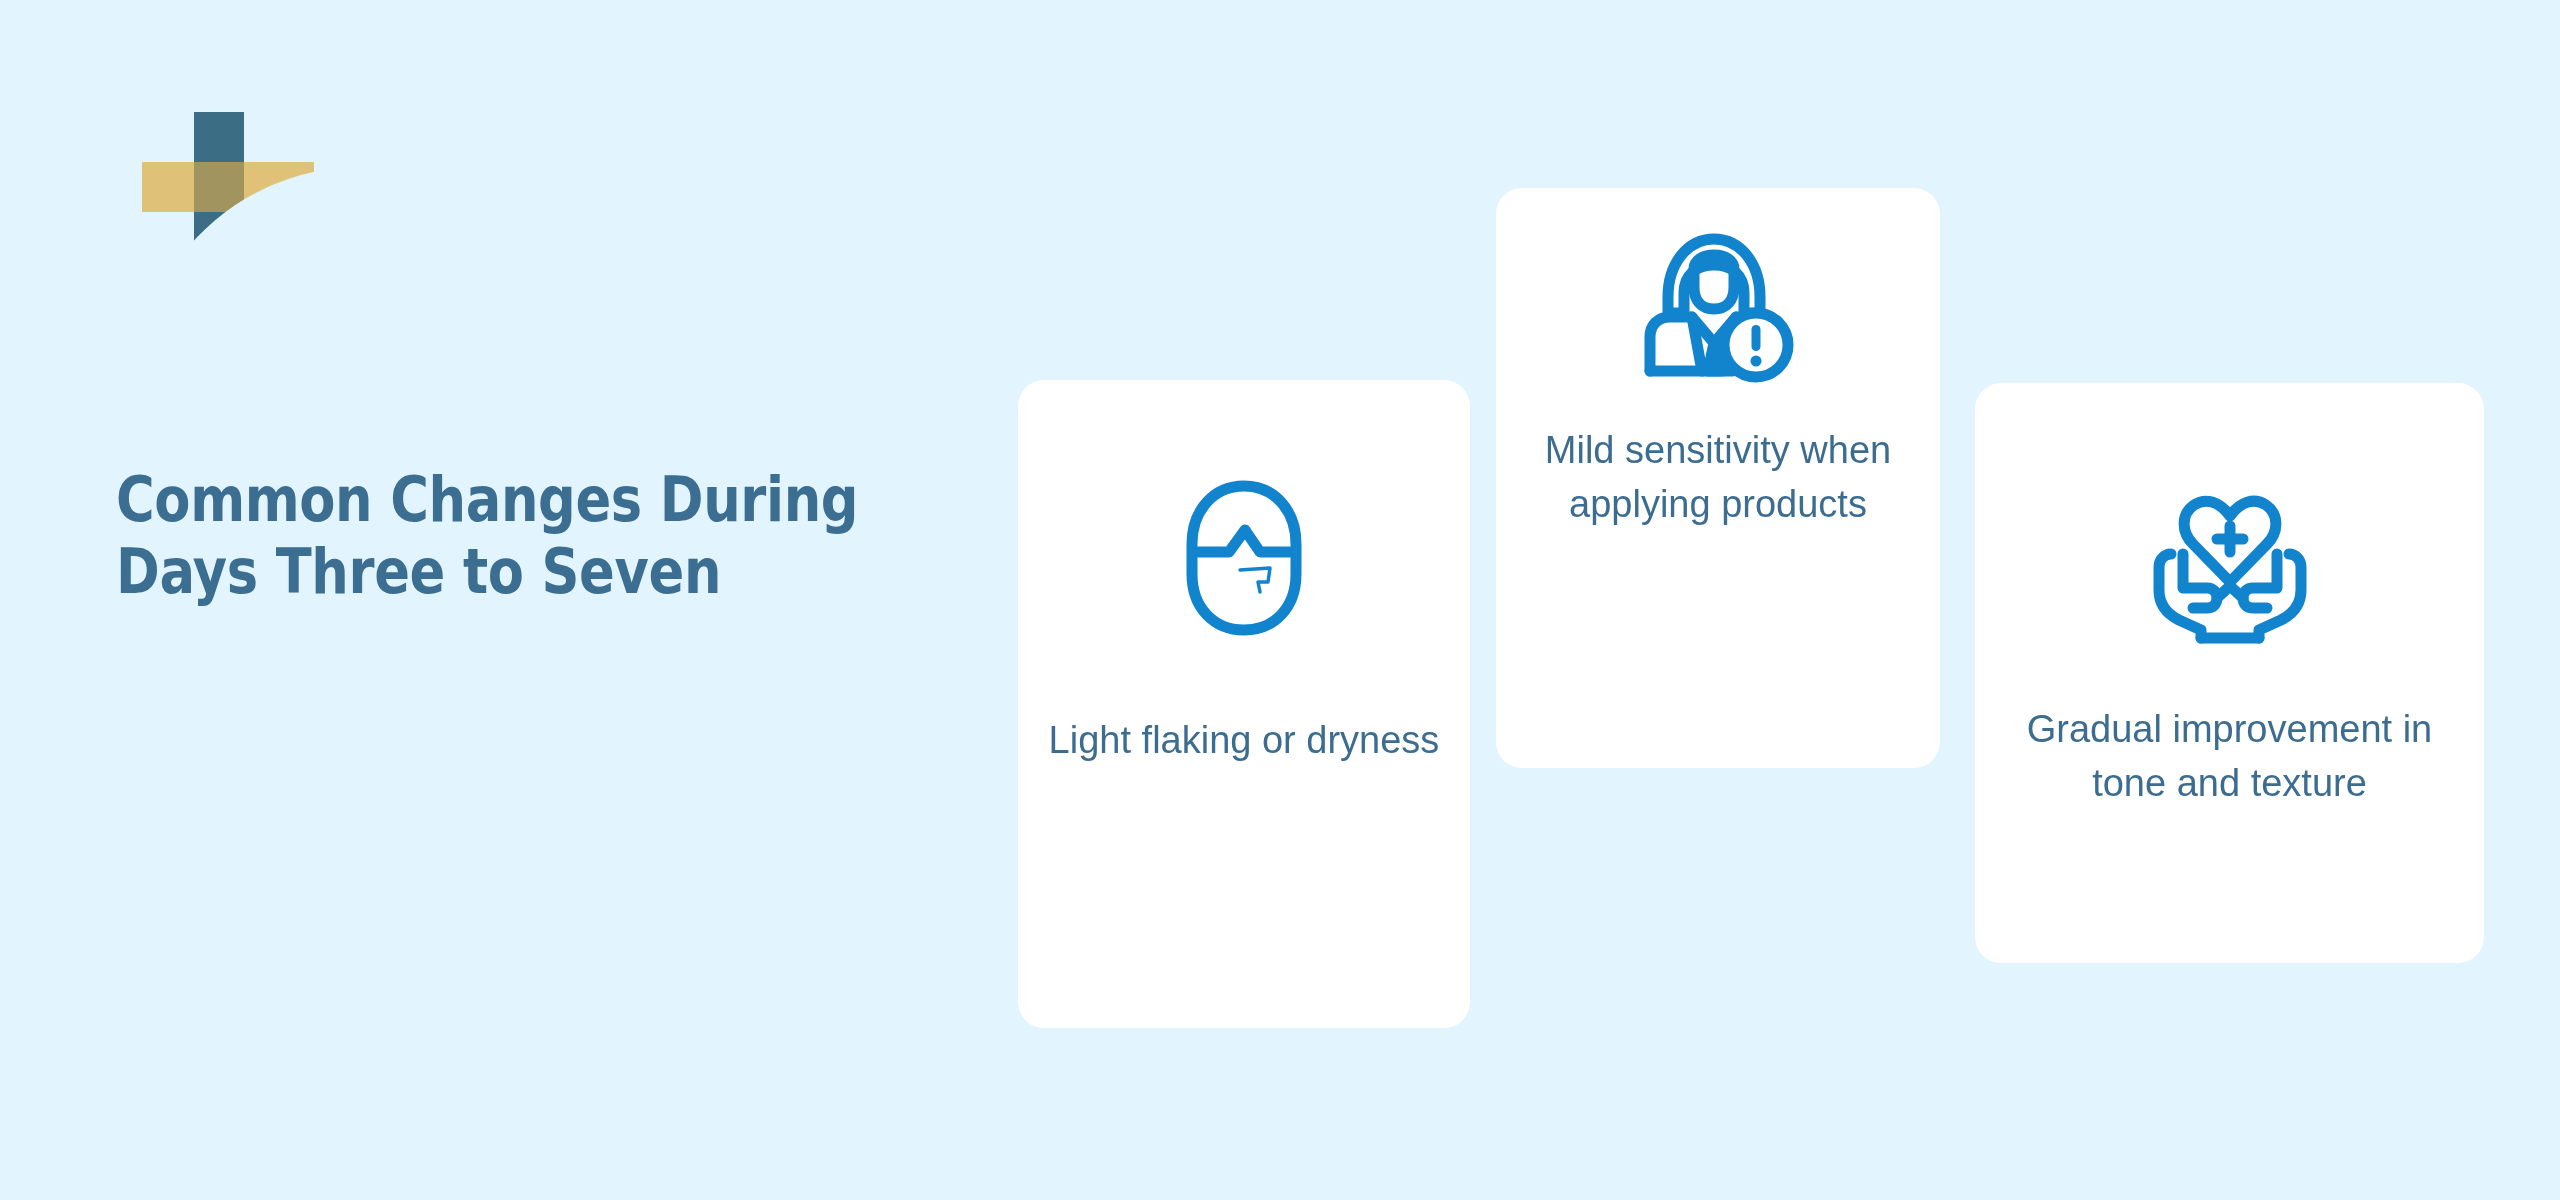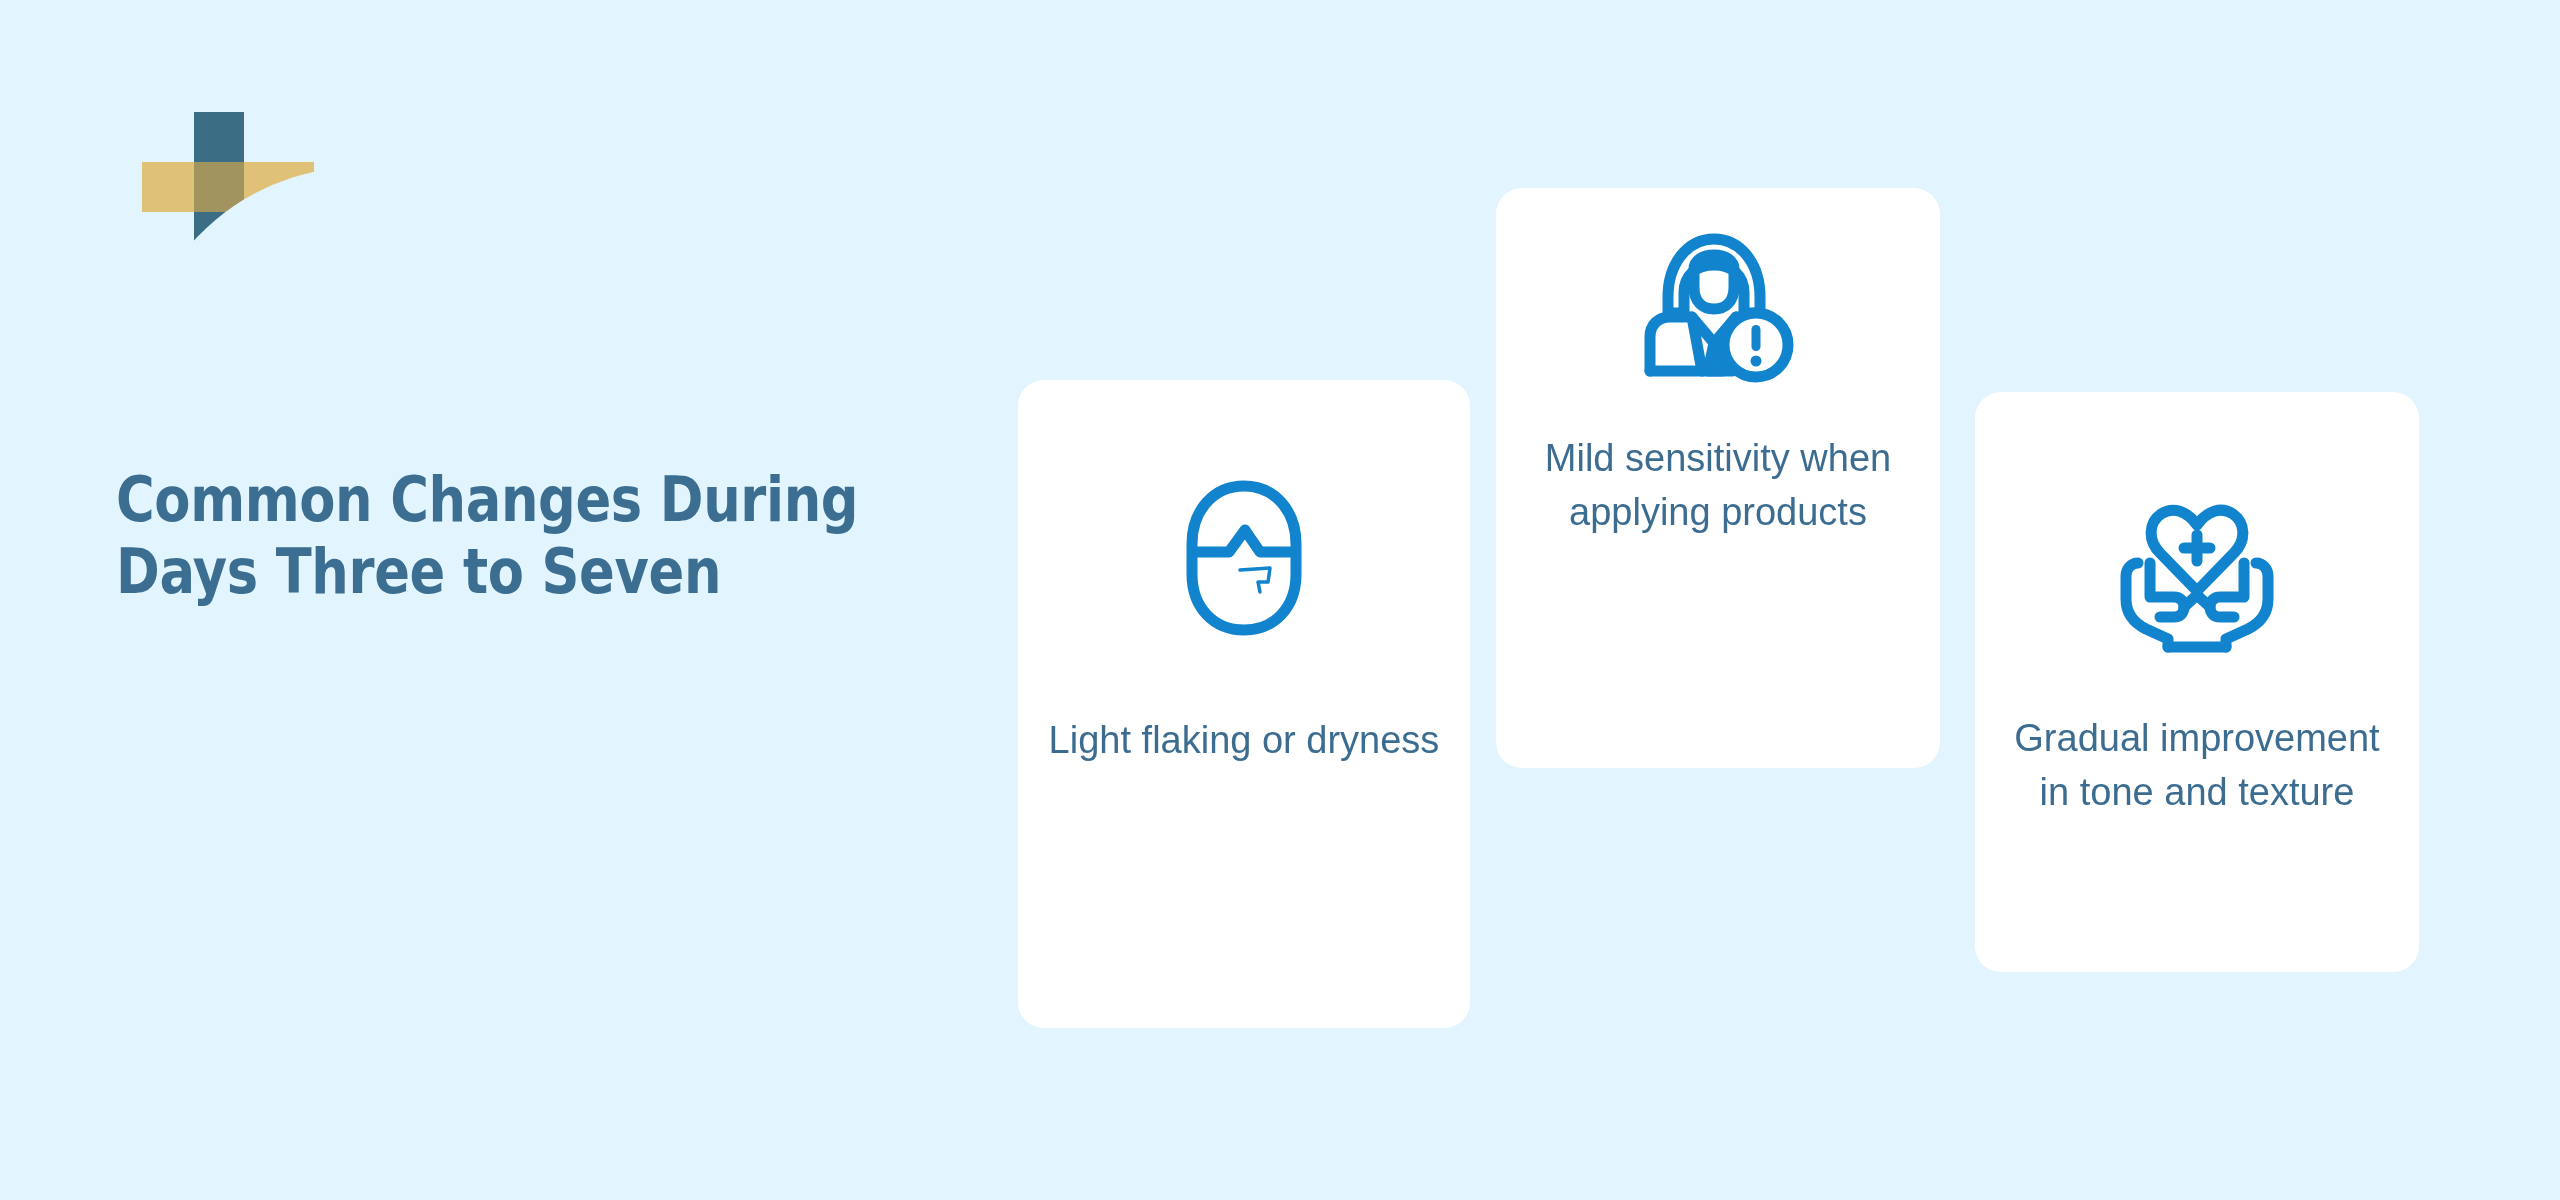--- a/index.html
+++ b/index.html
@@ -52,21 +52,21 @@
     position: absolute;
     background: #ffffff;
     border-radius: 26px;
     box-sizing: border-box;
     display: flex;
     flex-direction: column;
     align-items: center;
   }
   .card-1 { left: 1018px; top: 380px;  width: 452px; height: 648px; }
   .card-2 { left: 1496px; top: 188px;  width: 444px; height: 580px; }
-  .card-3 { left: 1975px; top: 392px;  width: 444px; height: 580px; }
+  .card-3 { left: 1975px; top: 383px;  width: 509px; height: 580px; }
 
   .card-icon {
     width: 180px;
     height: 180px;
     display: flex;
     align-items: center;
     justify-content: center;
   }
   .card-1 .card-icon { margin-top: 88px; }
   .card-2 .card-icon { margin-top: 28px; }
@@ -78,21 +78,21 @@
     color: #3c6d91;
     font-size: 38px;
     line-height: 1.42;
     text-align: center;
     font-family: "Liberation Sans", sans-serif;
     padding: 0 26px;
     box-sizing: border-box;
     width: 100%;
   }
   .card-1 .card-label { margin-top: 66px; }
-  .card-2 .card-label { margin-top: 36px; }
+  .card-2 .card-label { margin-top: 28px; }
   .card-3 .card-label { margin-top: 44px; }
 </style>
 </head>
 <body>
 
 <div class="logo">
   <svg width="240" height="250" viewBox="0 0 240 250">
     <defs>
       <clipPath id="swooshClip">
 

